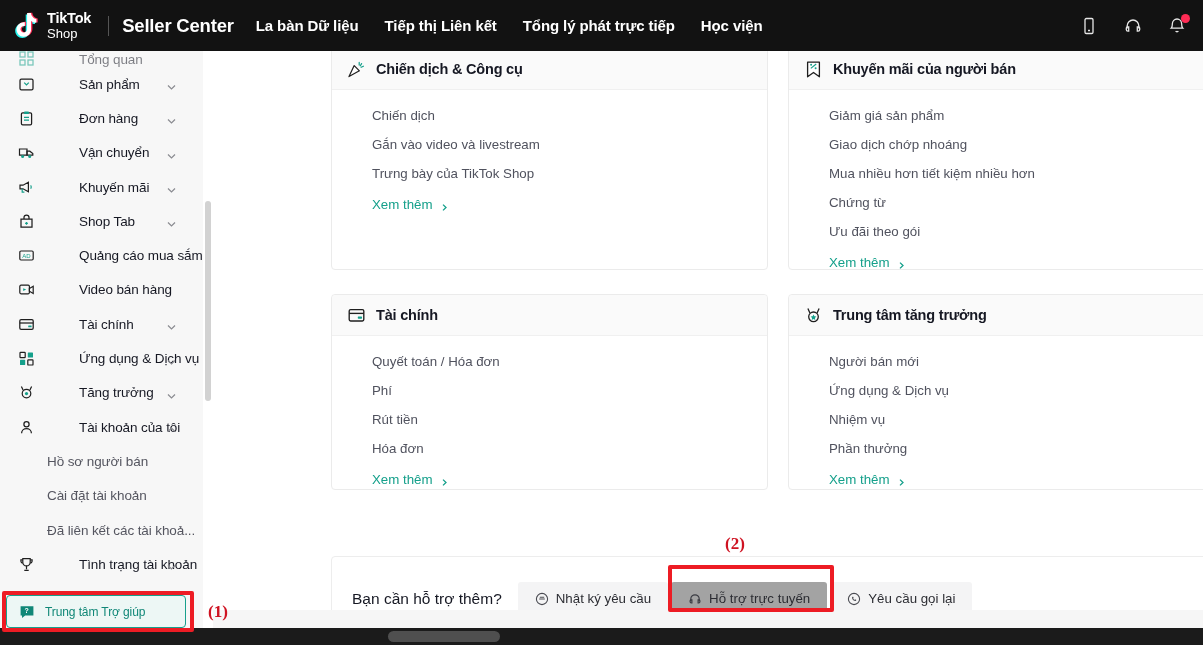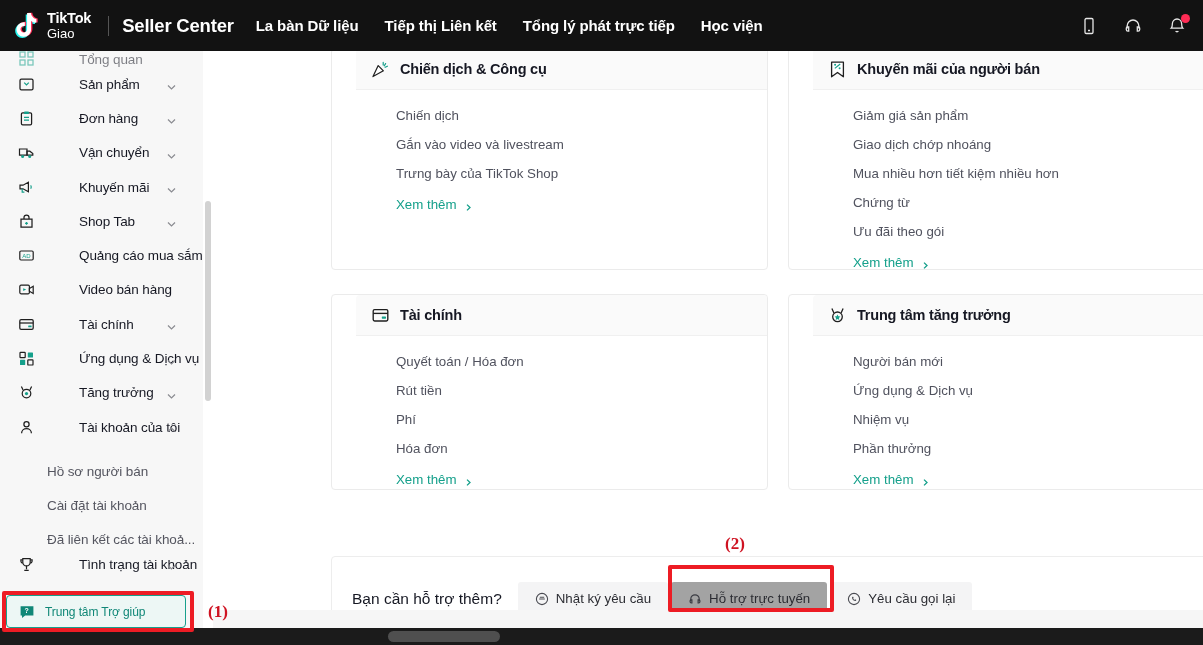--- a/index.html
+++ b/index.html
@@ -62,21 +62,21 @@
     display:flex; align-items:center; justify-content:center;
   }
   .sb-ico svg { display:block; }
   .sb-label {
     font-size:13.5px; color:#161823; white-space:nowrap; letter-spacing:-0.1px;
   }
   .sb-chev {
     position:absolute; right:26px; top:50%; transform:translateY(-50%);
     width:11px; height:11px; color:#8a8b91;
   }
-  .sb-sub { padding-left:47px; height:34.3px; display:flex; align-items:flex-end; cursor:pointer;}
+  .sb-sub { padding-left:47px; height:34.3px; display:flex; align-items:center; cursor:pointer;}
   .sb-sub .sb-label { color:#555660; font-size:13.5px; }
 
   .sb-item.cut { height:16px; overflow:hidden; align-items:flex-end; opacity:0.55;}
 
   
   .help-wrap { position:absolute; left:5px; top:541px; width:185px; }
   .help-pill {
     display:flex; align-items:center; height:33px; padding-left:12px;
     background:#edf7f5; border:1.5px solid #18a08c; border-radius:4px;
     cursor:pointer;
@@ -95,21 +95,21 @@
 
   
   .main {
     position:absolute; left:213px; top:51px; width:990px; height:577px;
     background:#ffffff; overflow:hidden;
   }
   .cards {
     position:absolute; left:118px; top:0px; width:880px;
   }
   .card {
-    position:absolute; background:#fff; border:1px solid #ebebeb; border-radius:4px;padding-left:24px;
+    position:absolute; background:#fff; border:1px solid #ebebeb; border-radius:4px;
   }
   .card-head {
     display:flex; align-items:center; height:41px; padding-left:15px;
     background:#fafafa; border-bottom:1px solid #f0f0f0; border-radius:4px 4px 0 0;
   }
   .card-head .c-ico { width:19px; height:19px; margin-right:10px; flex:none; display:flex; align-items:center; justify-content:center;}
   .card-head .c-ico svg { display:block; }
   .card-title { font-size:14.5px; font-weight:bold; color:#161823; letter-spacing:-0.2px;}
   .card-body { padding:18px 0 0 40px; }
   .card-link {
@@ -159,21 +159,21 @@
 
   <div class="topbar">
     <div class="brand">
       <svg class="brand-logo" viewBox="0 0 32 34">
         <path d="M23.4 8.0c-1.9-1.3-3.1-3.4-3.3-5.7h-4.6v19.2c0 2.1-1.7 3.9-3.9 3.9s-3.9-1.7-3.9-3.9 1.7-3.9 3.9-3.9c.4 0 .8.1 1.2.2v-4.7c-.4-.1-.8-.1-1.2-.1-4.7 0-8.6 3.8-8.6 8.6s3.8 8.6 8.6 8.6 8.6-3.8 8.6-8.6V11.6c1.8 1.3 4 2.1 6.3 2.1V9.1c-1.1 0-2.2-.4-3.1-1.1z" fill="#25F4EE" transform="translate(-1.6,1.6)"></path>
         <path d="M23.4 8.0c-1.9-1.3-3.1-3.4-3.3-5.7h-4.6v19.2c0 2.1-1.7 3.9-3.9 3.9s-3.9-1.7-3.9-3.9 1.7-3.9 3.9-3.9c.4 0 .8.1 1.2.2v-4.7c-.4-.1-.8-.1-1.2-.1-4.7 0-8.6 3.8-8.6 8.6s3.8 8.6 8.6 8.6 8.6-3.8 8.6-8.6V11.6c1.8 1.3 4 2.1 6.3 2.1V9.1c-1.1 0-2.2-.4-3.1-1.1z" fill="#FE2C55" transform="translate(1.6,-0.4)"></path>
         <path d="M23.4 8.0c-1.9-1.3-3.1-3.4-3.3-5.7h-4.6v19.2c0 2.1-1.7 3.9-3.9 3.9s-3.9-1.7-3.9-3.9 1.7-3.9 3.9-3.9c.4 0 .8.1 1.2.2v-4.7c-.4-.1-.8-.1-1.2-.1-4.7 0-8.6 3.8-8.6 8.6s3.8 8.6 8.6 8.6 8.6-3.8 8.6-8.6V11.6c1.8 1.3 4 2.1 6.3 2.1V9.1c-1.1 0-2.2-.4-3.1-1.1z" fill="#FFFFFF"></path>
       </svg>
       <div class="brand-txt">
         <div class="l1">TikTok</div>
-        <div class="l2">Giao</div>
+        <div class="l2">Shop</div>
       </div>
     </div>
     <div class="vdiv"></div>
     <div class="seller-center">Seller Center</div>
 
     <div class="navlink">La bàn Dữ liệu</div>
     <div class="navlink">Tiếp thị Liên kết</div>
     <div class="navlink">Tổng lý phát trực tiếp</div>
     <div class="navlink">Học viện</div>
 
@@ -492,22 +492,22 @@
             <svg viewBox="0 0 19 19" width="19" height="19" fill="none" stroke="#1f1f1f" stroke-width="1.35">
               <rect x="2.2" y="3.6" width="14.6" height="11.4" rx="1.4"></rect>
               <path d="M2.2 7.4h14.6"></path>
               <rect x="10.8" y="10.4" width="4.2" height="2.3" rx="0.6" fill="#15a08b" stroke="none"></rect>
             </svg>
           </span>
           <span class="card-title">Tài chính</span>
         </div>
         <div class="card-body">
           <span class="card-link">Quyết toán / Hóa đơn</span>
+          <span class="card-link">Phí</span>
           <span class="card-link">Rút tiền</span>
-          <span class="card-link">Phí</span>
           <span class="card-link">Hóa đơn</span>
           <span class="more-link">
             <span>Xem thêm</span>
             <span class="chev">
               <svg viewBox="0 0 9 9" width="9" height="9" fill="none" stroke="currentColor" stroke-width="1.3">
                   <path d="M3 1.6L6 4.5 3 7.4"></path>
                 </svg>
             </span>
           </span>
         </div>

